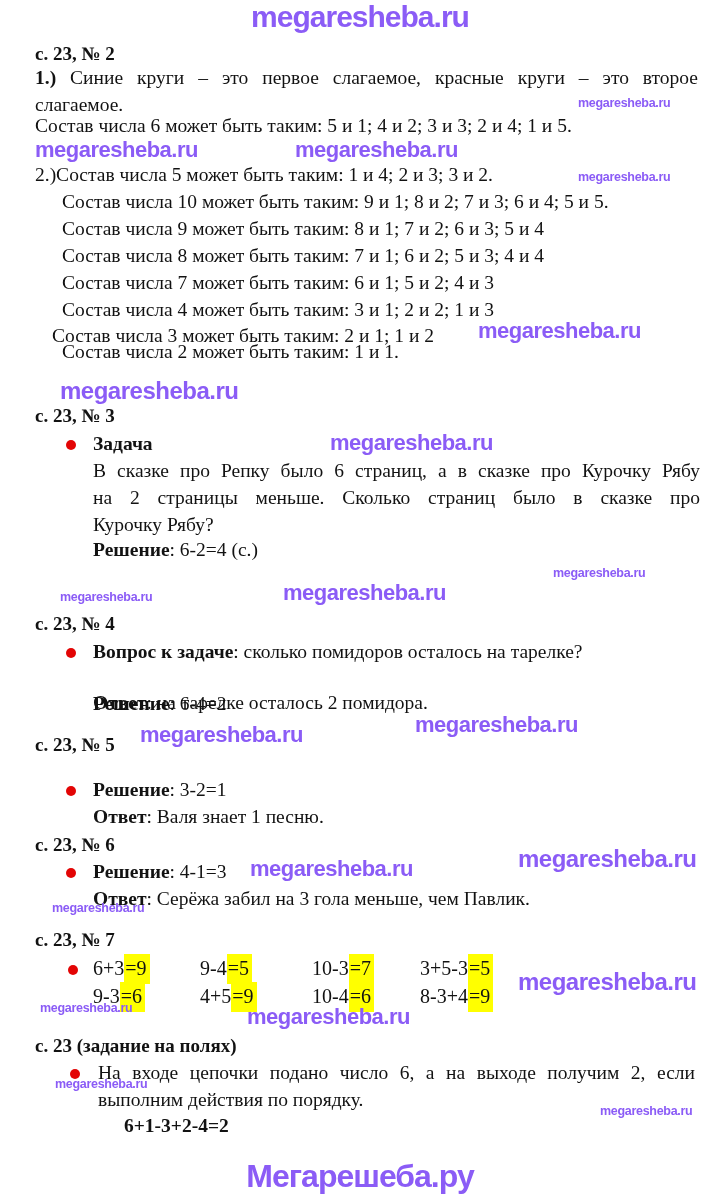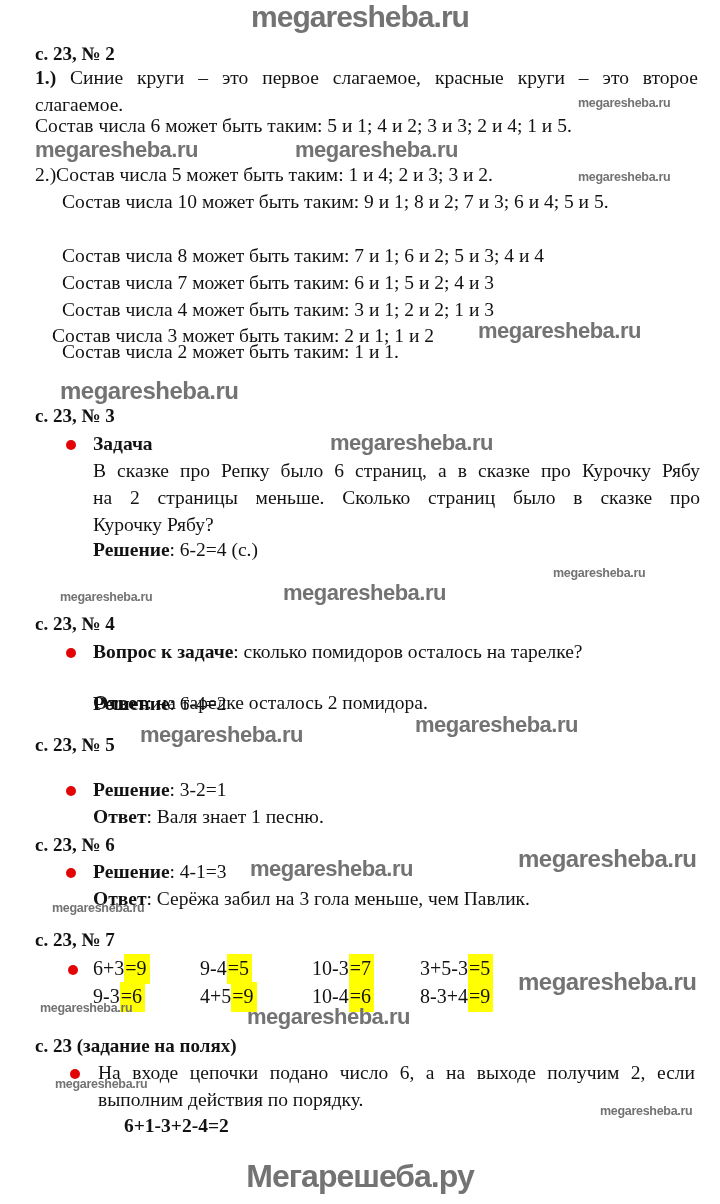--- a/index.html
+++ b/index.html
@@ -6,21 +6,21 @@
   .page{
     position:relative;width:720px;height:1204px;background:#ffffff;
     font-family:"Liberation Serif","DejaVu Serif",serif;
     color:#121212;overflow:hidden;
   }
   .abs{position:absolute;white-space:nowrap;}
   .jline{position:absolute;text-align:justify;text-align-last:justify;white-space:normal;}
   .body-t{font-size:19.5px;line-height:24px;}
   .head-t{font-size:19px;font-weight:bold;line-height:24px;}
   .b{font-weight:bold;}
-  .wm{font-family:"Liberation Sans","DejaVu Sans",sans-serif;font-weight:bold;color:#737373;}
+  .wm{font-family:"Liberation Sans","DejaVu Sans",sans-serif;font-weight:bold;color:#8b5cf6;}
   .wm-lg{font-size:30px;letter-spacing:-1px;}
   .wm-md{font-size:22px;letter-spacing:-0.5px;}
   .wm-sm{font-size:12.5px;letter-spacing:-0.3px;}
   .center-line{left:0;right:0;text-align:center;}
   .bullet{position:absolute;width:10px;height:10px;border-radius:50%;background:#e30505;}
   .eq{position:absolute;font-size:20px;line-height:24px;}
   .hl{background:#ffff00;padding:3px 3px 5px 1px;}
   .footer-t{font-size:32px;letter-spacing:-1px;}
 </style>
 </head>
@@ -39,20 +39,21 @@
   <div class="abs body-t" style="left:35px;top:114px;">Состав числа 6 может быть таким: 5 и 1; 4 и 2; 3 и 3; 2 и 4; 1 и 5.</div>
   <div class="abs wm wm-sm" style="left:578px;top:96px;">megaresheba.ru</div>
 
   <div class="abs wm wm-md" style="left:35px;top:137px;">megaresheba.ru</div>
   <div class="abs wm wm-md" style="left:295px;top:137px;">megaresheba.ru</div>
 
   <div class="abs body-t" style="left:35px;top:163px;">2.)Состав числа 5 может быть таким: 1 и 4; 2 и 3; 3 и 2.</div>
   <div class="abs wm wm-sm" style="left:578px;top:170px;">megaresheba.ru</div>
 
   <div class="abs body-t" style="left:62px;top:190px;">Состав числа 10 может быть таким: 9 и 1; 8 и 2; 7 и 3; 6 и 4; 5 и 5.</div>
+  <div class="abs body-t" style="left:62px;top:217px;">Состав числа 9 может быть таким: 8 и 1; 7 и 2; 6 и 3; 5 и 4</div>
   <div class="abs body-t" style="left:62px;top:244px;">Состав числа 8 может быть таким: 7 и 1; 6 и 2; 5 и 3; 4 и 4</div>
   <div class="abs body-t" style="left:62px;top:271px;">Состав числа 7 может быть таким: 6 и 1; 5 и 2; 4 и 3</div>
   <div class="abs body-t" style="left:62px;top:298px;">Состав числа 4 может быть таким: 3 и 1; 2 и 2; 1 и 3</div>
   <div class="abs body-t" style="left:52px;top:324px;">Состав числа 3 может быть таким: 2 и 1; 1 и 2</div>
   <div class="abs wm wm-md" style="left:478px;top:318px;">megaresheba.ru</div>
   <div class="abs body-t" style="left:62px;top:340px;">Состав числа 2 может быть таким: 1 и 1.</div>
 
   <div class="abs wm wm-md" style="left:60px;top:377px;font-size:24px;">megaresheba.ru</div>
 
   <div class="abs head-t" style="left:35px;top:404px;">с. 23, № 3</div>

